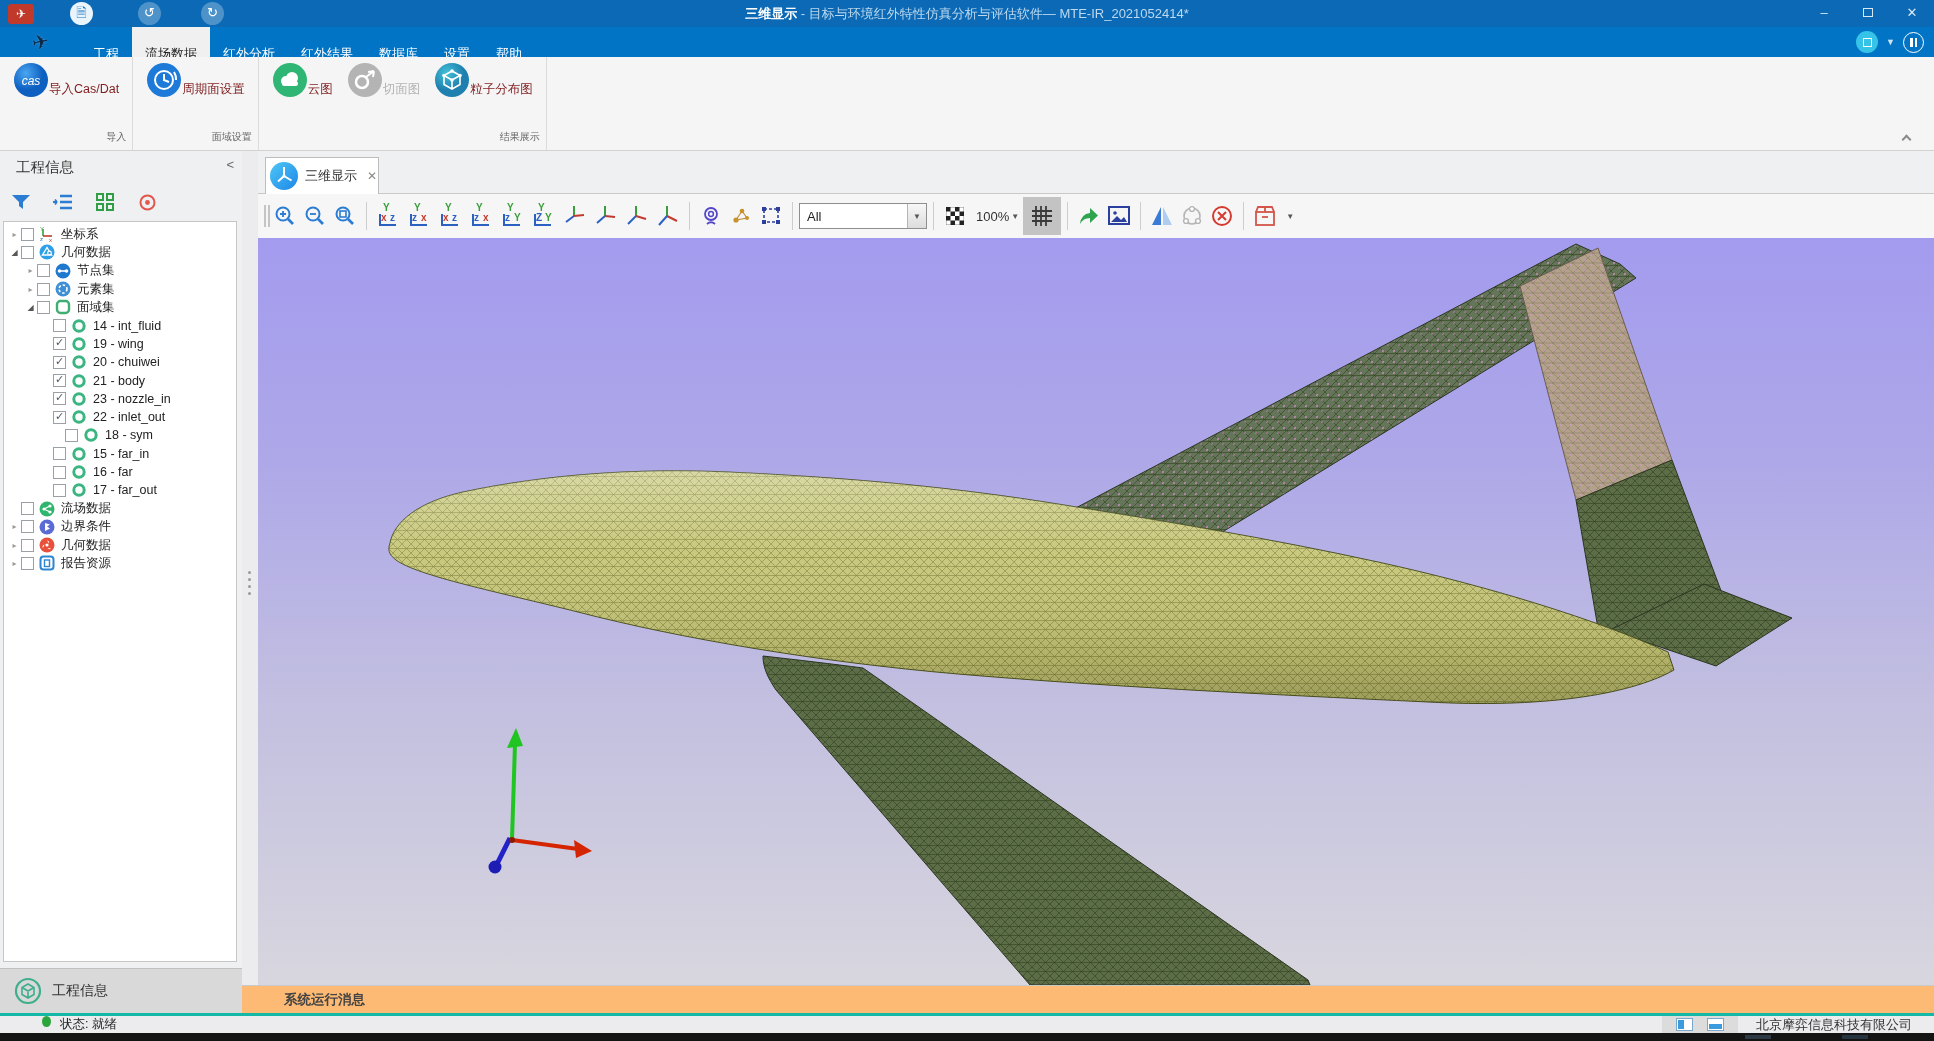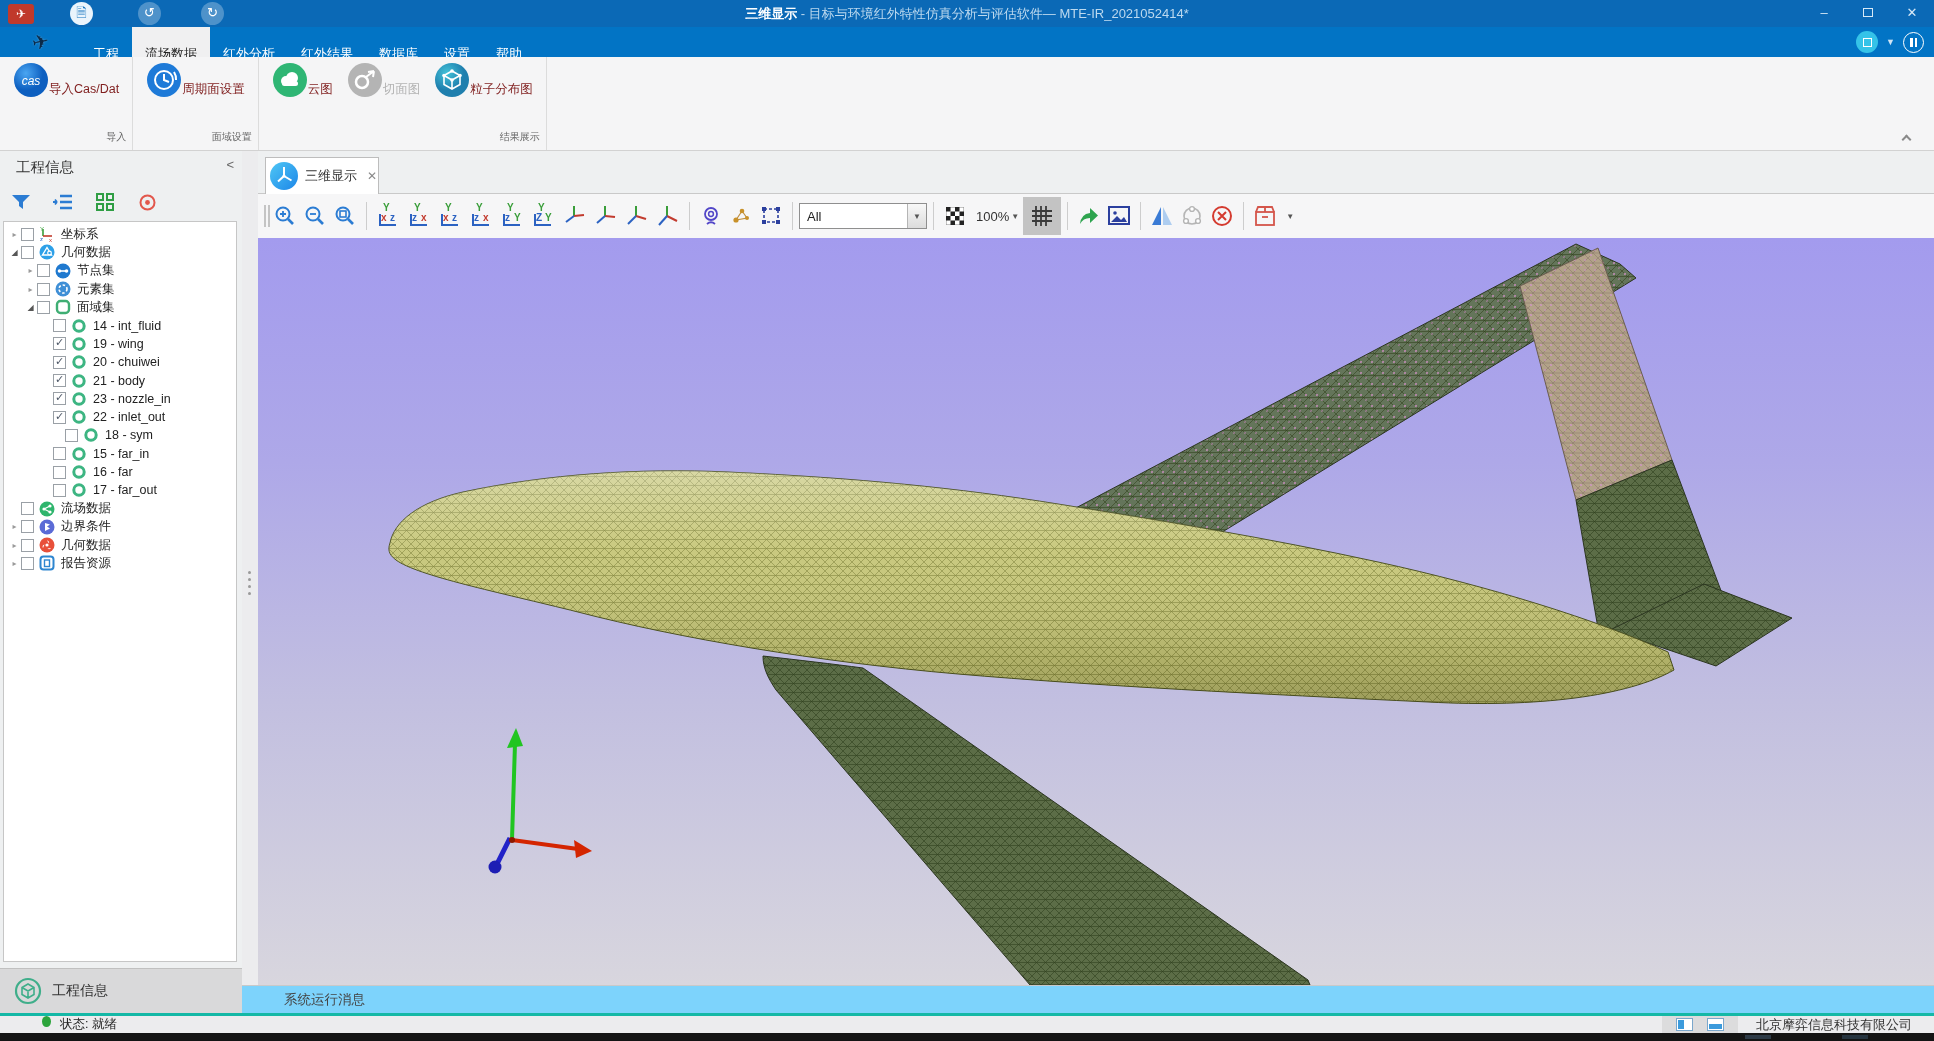--- a/index.html
+++ b/index.html
@@ -85,21 +85,21 @@
   .combo .cv { flex:1; padding-left:7px; font-size:13px; color:#222; }
   .combo .cbtn { width:19px; height:100%; border-left:1px solid #b5b5b5; background:linear-gradient(#f8f8f8,#dcdcdc); display:flex; align-items:center; justify-content:center; font-size:8px; color:#555; }
   .zoomlabel { font-size:13px; color:#333; margin:0 2px 0 6px; }
   .smallcaret { font-size:8px; color:#555; margin-right:4px; }
   .gridbtn { width:38px; height:38px; background:#c3c3c3; display:flex; align-items:center; justify-content:center; }
 
   .viewport { position:absolute; left:258px; top:238px; width:1676px; height:747px;
     background:linear-gradient(180deg,#a39bee 0%,#aea8e8 30%,#c2bfe0 62%,#d8d6de 100%); }
   .viewport svg { display:block; }
 
-  .msgbar { position:absolute; left:242px; top:985px; width:1692px; height:28px; background:#7dd3fc; border-top:1px solid #c9c9c9; }
+  .msgbar { position:absolute; left:242px; top:985px; width:1692px; height:28px; background:#fdba74; border-top:1px solid #c9c9c9;font-weight:bold; }
   .msgbar span { position:absolute; left:42px; top:5px; font-size:13.5px; color:#444; }
 
   
   .statusbar { position:absolute; left:0; top:1013px; width:1934px; height:20px; background:#ececee; border-top:3px solid #14b8a6; display:flex; }
   .st-dot { width:9px; height:11px; border-radius:50%; background:#2ca43c; margin-left:42px; }
   .st-text { margin-left:9px; font-size:12.5px; color:#222; }
   .st-right { position:absolute; right:0; top:0; height:100%; display:flex; align-items:center; }
   .st-icons { background:#dcdcdd; height:100%; display:flex; align-items:center; gap:14px; padding:0 14px; }
   .sticon { width:17px; height:13px; border:1px solid #7aa7cc; background:#fff; position:relative; }
   .sticon.left::after { content:""; position:absolute; left:1px; top:1px; width:6px; height:9px; background:#3c9bdc; }

